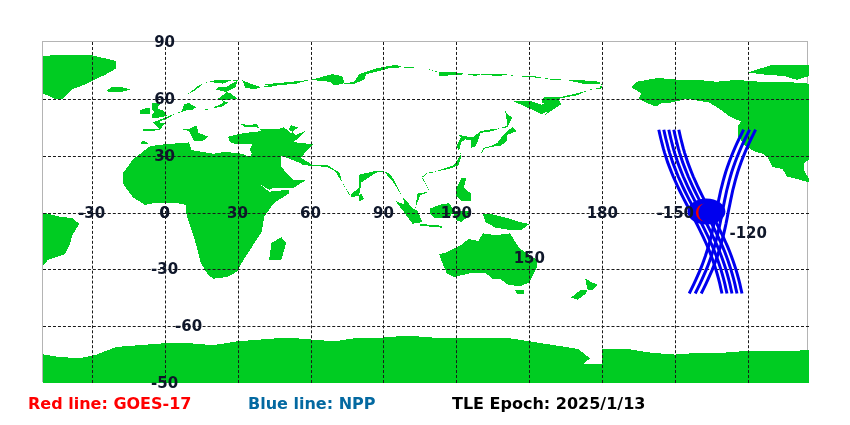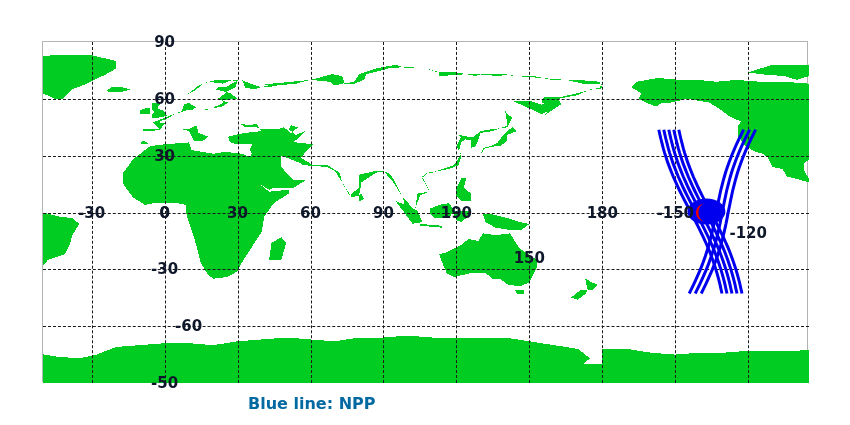--- a/index.html
+++ b/index.html
@@ -127,16 +127,18 @@
         <div class="tick lat" style="left: 121.6px; top: 113.7px;">30</div>
         <div class="tick lat" style="left: 121.6px; top: 170.5px;">0</div>
         <div class="tick lat" style="left: 121.6px; top: 227.3px;">-30</div>
         <div class="tick lat" style="left: 121.6px; top: 284.2px; margin-left: 24px;">-60</div>
         <div class="tick lat" style="left: 121.6px; top: 341px;">-50</div>
       </div>
 
   </div>
 
   <div id="legend">
+    <div class="leg" id="leg-red">Red line: GOES-17</div>
     <div class="leg" id="leg-blue">Blue line: NPP</div>
+    <div class="leg" id="leg-epoch">TLE Epoch: 2025/1/13</div>
   </div>
 
 </div>
 
 </body></html>

